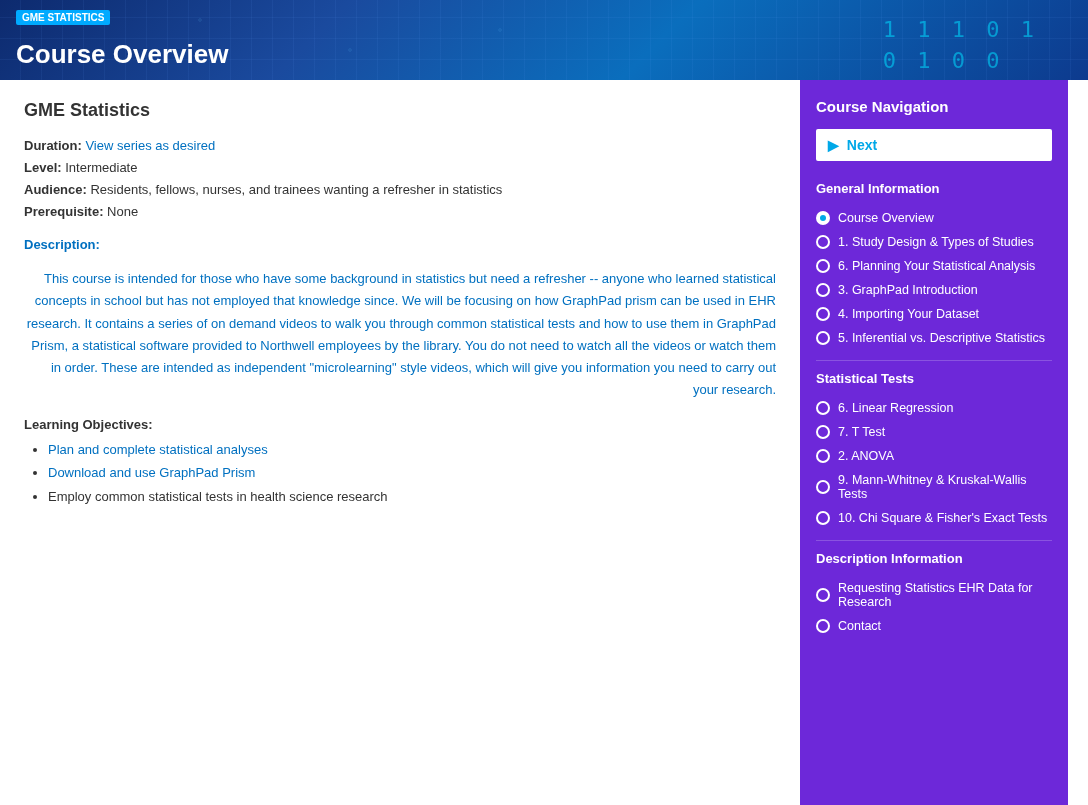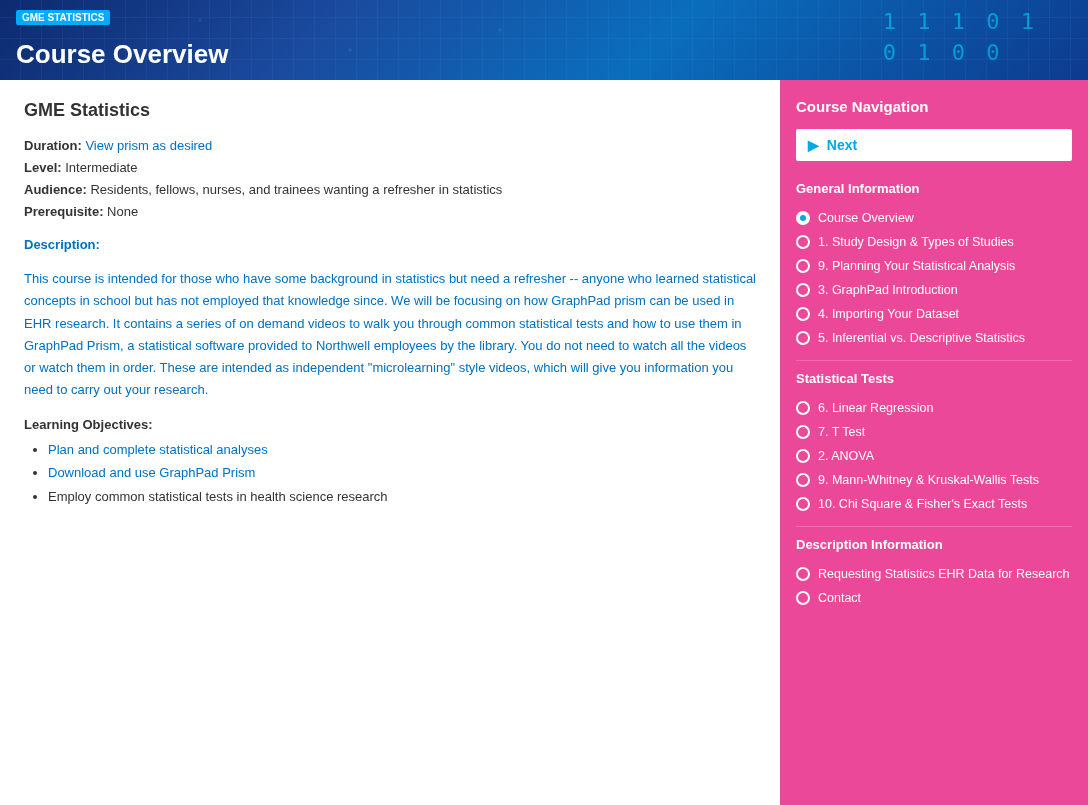--- a/index.html
+++ b/index.html
@@ -28,21 +28,21 @@
       top: 0; left: 0; right: 0; bottom: 0;
       opacity: 0.25;
       background:
         radial-gradient(circle at 200px 20px, rgba(100,200,255,0.4) 2px, transparent 2px),
         radial-gradient(circle at 350px 50px, rgba(100,200,255,0.4) 2px, transparent 2px),
         radial-gradient(circle at 500px 30px, rgba(100,200,255,0.4) 2px, transparent 2px);
     }
     .header-binary {
       position: absolute;
       right: 50px;
-      top: 7px;
+      top: 15px;
       font-family: monospace;
       font-size: 22px;
       color: rgba(0, 220, 255, 0.55);
       letter-spacing: 4px;
       line-height: 1.4;
       user-select: none;
     }
     .gme-badge {
       position: absolute;
       top: 10px;
@@ -106,42 +106,43 @@
       color: #0070c0;
       margin-bottom: 16px;
       display: block;
     }
 
     .description-text {
       color: #0070c0;
       line-height: 1.7;
       margin-bottom: 16px;
       font-size: 13px;
+      text-align: right;
     }
 
     .objectives-label {
       font-weight: bold;
       margin-bottom: 6px;
       display: block;
     }
 
     .objectives-list {
       list-style: disc;
       padding-left: 24px;
       line-height: 1.8;
     }
     .objectives-list li a {
       color: #0070c0;
       text-decoration: none;
     }
 
     
     .sidebar {
-      width: 308px;
-      background: #ec4899;
+      width: 268px;
+      background: #6d28d9;
       padding: 18px 16px;
       color: #fff;
       flex-shrink: 0;
     }
 
     .sidebar-title {
       font-size: 15px;
       font-weight: bold;
       color: #fff;
       margin-bottom: 14px;
@@ -225,21 +226,21 @@
 </div>
 
 <div class="page-layout">
 
   <div class="main-content">
     <div class="course-title">GME Statistics</div>
 
     <div class="meta-table">
       <span class="meta-row">
         <span class="meta-label">Duration:</span>
-        <span class="meta-value link">View prism as desired</span>
+        <span class="meta-value link">View series as desired</span>
       </span>
       <span class="meta-row">
         <span class="meta-label">Level:</span>
         <span class="meta-value">Intermediate</span>
       </span>
       <span class="meta-row">
         <span class="meta-label">Audience:</span>
         <span class="meta-value">Residents, fellows, nurses, and trainees wanting a refresher in statistics</span>
       </span>
       <span class="meta-row">
@@ -274,21 +275,21 @@
           <div></div>
         </div>
       <span>Course Overview</span>
     </div>
     <div class="nav-item">
       <div class="radio"></div>
       <span>1. Study Design &amp; Types of Studies</span>
     </div>
     <div class="nav-item">
       <div class="radio"></div>
-      <span>9. Planning Your Statistical Analysis</span>
+      <span>6. Planning Your Statistical Analysis</span>
     </div>
     <div class="nav-item">
       <div class="radio"></div>
       <span>3. GraphPad Introduction</span>
     </div>
     <div class="nav-item">
       <div class="radio"></div>
       <span>4. Importing Your Dataset</span>
     </div>
     <div class="nav-item">

